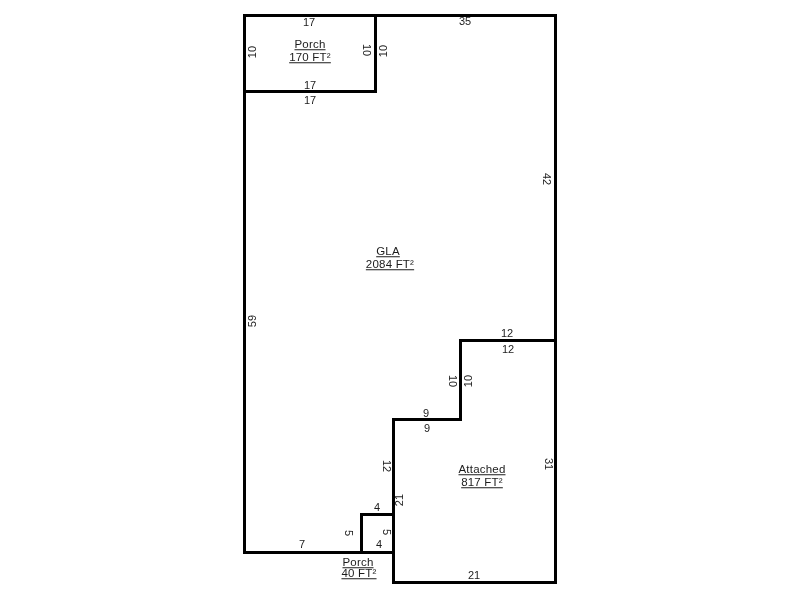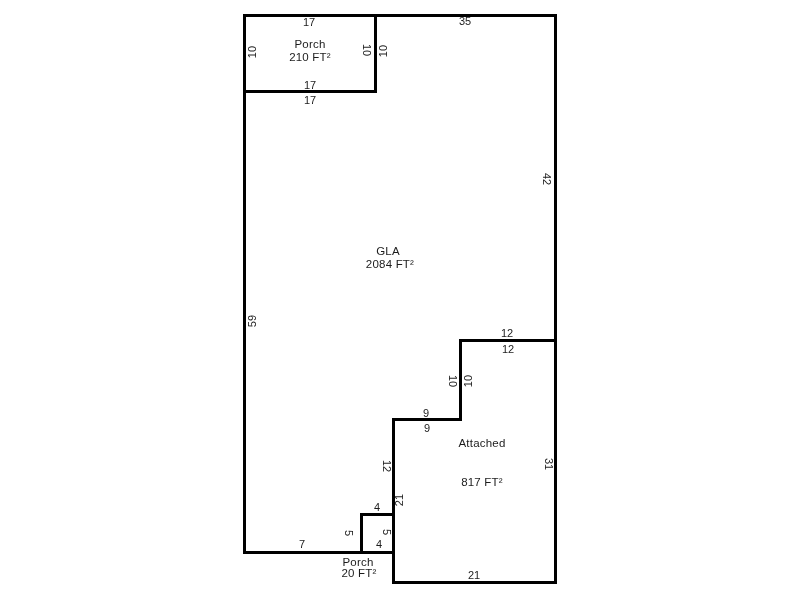--- a/index.html
+++ b/index.html
@@ -14,21 +14,21 @@
   }
   .wall { position: absolute; background: #000000; }
   .dim, .arealbl {
     position: absolute;
     color: #1c1c1c;
     font-size: 11px;
     line-height: 1;
     white-space: nowrap;
     transform: translate(-50%, -50%);
   }
-  .arealbl { font-size: 11.5px; letter-spacing: 0.2px; }
+  .arealbl { font-size: 11.5px; letter-spacing: 0.2px; text-decoration: underline; }
   .rot-cw  { transform: translate(-50%, -50%) rotate(90deg); }
   .rot-ccw { transform: translate(-50%, -50%) rotate(-90deg); }
 </style>
 </head>
 <body>
 
 <div class="sketch">
 
   <div class="wall" style="left:243px;top:14px;width:314px;height:3px"></div>
   <div class="wall" style="left:243px;top:14px;width:3px;height:540px"></div>
@@ -63,21 +63,21 @@
   <div class="dim rot-cw" style="left:548px;top:464px">31</div>
   <div class="dim rot-ccw" style="left:399px;top:500px">21</div>
   <div class="dim" style="left:377px;top:507px">4</div>
   <div class="dim rot-cw" style="left:348px;top:533px">5</div>
   <div class="dim rot-cw" style="left:386px;top:532px">5</div>
   <div class="dim" style="left:379px;top:544px">4</div>
   <div class="dim" style="left:302px;top:544px">7</div>
   <div class="dim" style="left:474px;top:575px">21</div>
 
   <div class="arealbl" style="left:310px;top:45px">Porch</div>
-  <div class="arealbl" style="left:310px;top:58px">210 FT²</div>
+  <div class="arealbl" style="left:310px;top:58px">170 FT²</div>
   <div class="arealbl" style="left:388px;top:252px">GLA</div>
   <div class="arealbl" style="left:390px;top:265px">2084 FT²</div>
-  <div class="arealbl" style="left:482px;top:444px">Attached</div>
+  <div class="arealbl" style="left:482px;top:470px">Attached</div>
   <div class="arealbl" style="left:482px;top:483px">817 FT²</div>
   <div class="arealbl" style="left:358px;top:563px">Porch</div>
-  <div class="arealbl" style="left:359px;top:574px">20 FT²</div>
+  <div class="arealbl" style="left:359px;top:574px">40 FT²</div>
 
 </div>
 
 </body></html>

